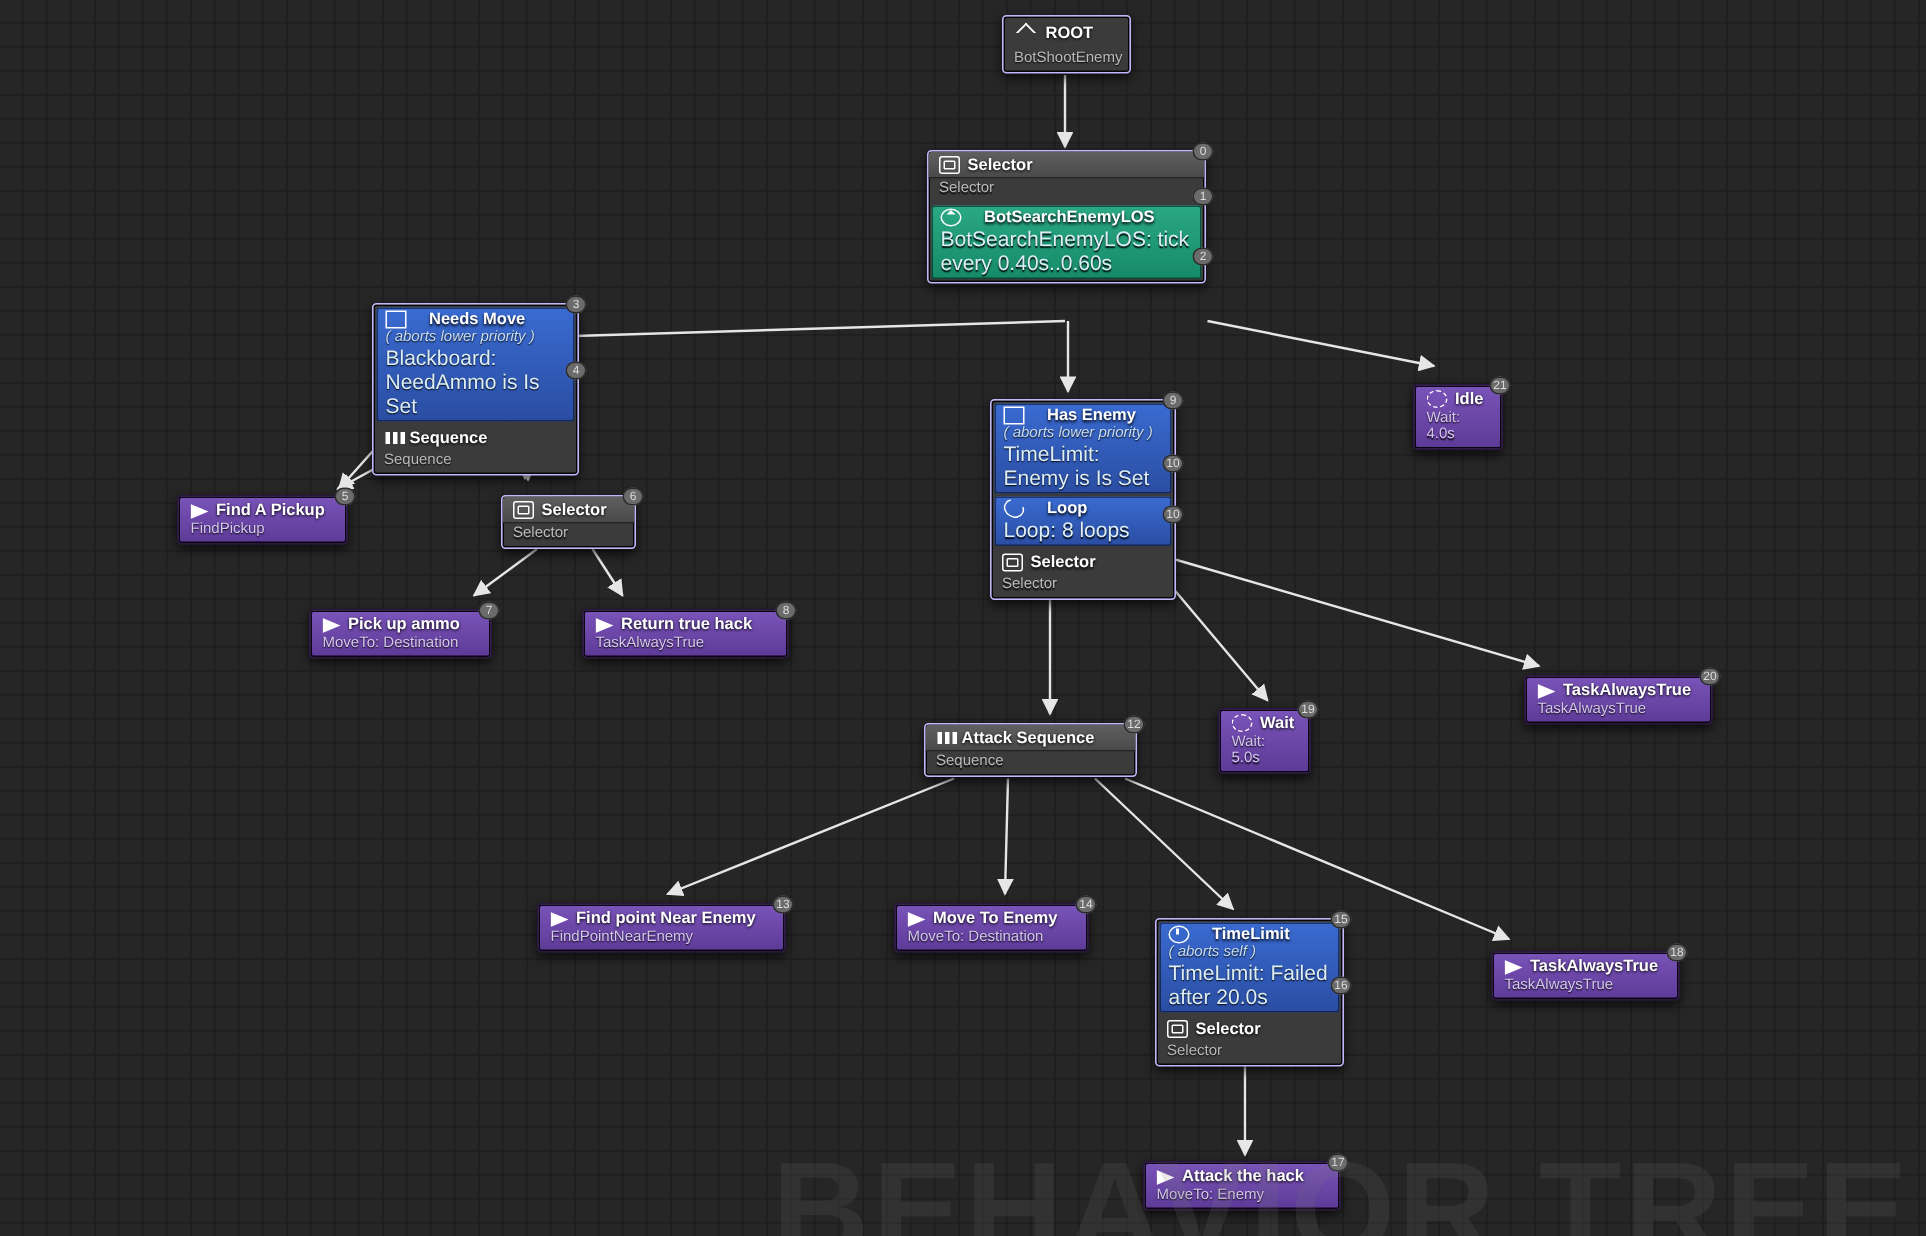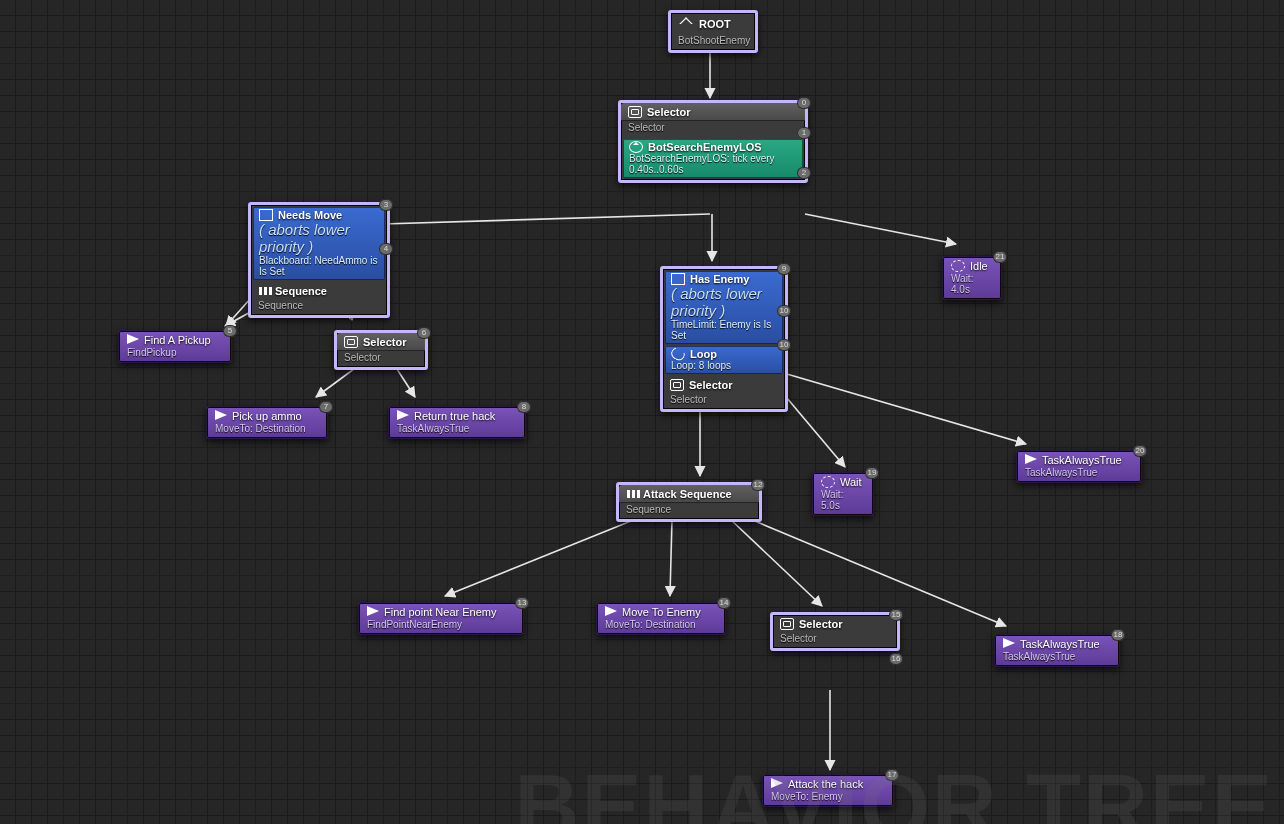--- a/index.html
+++ b/index.html
@@ -10,33 +10,33 @@
     linear-gradient(90deg,#1e1e1e 1px,transparent 1px),
     linear-gradient(#1a1a1a 1px,transparent 1px),
     linear-gradient(90deg,#1a1a1a 1px,transparent 1px);
   background-size:64px 64px,64px 64px,16px 16px,16px 16px;
   background-position:-1px -1px,-1px -1px,-1px -1px,-1px -1px;
 }
 .edges{position:absolute;inset:0;pointer-events:none}
 .watermark{position:absolute;right:10px;bottom:-35px;font-size:90px;font-weight:800;letter-spacing:2px;color:rgba(120,120,120,0.16);user-select:none;pointer-events:none;white-space:nowrap}
 
 .node{position:absolute;border-radius:3px;box-shadow:0 3px 7px rgba(0,0,0,0.7),inset 0 0 0 1px rgba(0,0,0,0.9);}
-.composite{background:#3b3b3b;border:3px solid #c4b5fd}
+.composite{background:#3b3b3b;border:1px solid #c4b5fd}
 .composite .hdr{padding:3px 7px 2px 7px;display:flex;align-items:center;gap:5px;color:#fff;font-weight:bold;text-shadow:0 1px 2px #000}
 .composite .hdr.light{background:linear-gradient(#606060,#4a4a4a);border-bottom:1px solid #222;border-radius:3px 3px 0 0}
 .composite .sub{padding:1px 7px 4px 7px;color:#bbb;font-size:10px;text-shadow:0 1px 1px #000}
 .task{background:linear-gradient(#7a54b9,#5d3a97);border:1px solid #2a163f}
-.task .hdr{padding:3px 8px 1px 8px;display:flex;align-items:flex-start;gap:5px;color:#fff;font-weight:normal;text-shadow:0 1px 2px #000}
+.task .hdr{padding:3px 8px 1px 8px;display:flex;align-items:flex-end;gap:5px;color:#fff;font-weight:bold;text-shadow:0 1px 2px #000}
 .task .sub{padding:0 8px 4px 8px;color:#d5c8ee;font-size:10px;text-shadow:0 1px 1px #000}
 .dec{border-radius:2px;margin:2px;padding:2px 6px 3px 6px;box-shadow:inset 0 0 0 1px rgba(0,0,0,0.5)}
 .dec.blue{background:linear-gradient(#3a6bd1,#2a4da2);color:#fff}
 .dec.teal{background:linear-gradient(#2aa884,#168a68);color:#fff}
-.dec .t{font-weight:bold;text-shadow:0 1px 2px #000;display:flex;align-items:center;gap:5px}
-.dec .s{font-size:10px;color:#dceef7;text-shadow:0 1px 1px #000}
-.dec .s2{font-size:15px;color:#c8dff5;text-shadow:0 1px 1px #000;font-style:italic}
+.dec .t{font-weight:bold;text-shadow:0 1px 2px #000;display:flex;align-items:center;gap:15px}
+.dec .s{font-size:14px;color:#dceef7;text-shadow:0 1px 1px #000}
+.dec .s2{font-size:10px;color:#c8dff5;text-shadow:0 1px 1px #000;font-style:italic}
 .badge{position:absolute;min-width:10px;height:12px;padding:0 2px;border-radius:6px;background:#6b6b6b;box-shadow:inset 0 0 0 1px rgba(0,0,0,.6);color:#ddd;font-size:8px;line-height:12px;text-align:center}
 .ic{display:inline-block;width:12px;height:12px;flex:0 0 12px}
 .ic-root{border:2px solid #fff;border-right-color:transparent;border-bottom-color:transparent;transform:rotate(45deg) scale(.6)}
 .ic-sel{width:10px;height:10px;border:1.5px solid #fff;border-radius:2px;position:relative}
 .ic-sel::after{content:"";position:absolute;inset:2px;border:1px solid #fff;border-radius:1px}
 .ic-seq{width:12px;height:8px;position:relative}
 .ic-seq::before,.ic-seq::after{content:"";position:absolute;top:0;width:3px;height:8px;background:#fff}
 .ic-seq::before{left:1px}
 .ic-seq::after{left:6px;box-shadow:5px 0 0 #fff}
 .ic-task{width:10px;height:10px;background:#fff;clip-path:polygon(0 0,100% 50%,0 100%)}
@@ -240,20 +240,28 @@
   <span class="badge" style="right:-6px;top:-6px">14</span>
   <div class="hdr">
       <span class="ic ic-task"></span>
       <span>Move To Enemy</span>
     </div>
   <div class="sub">MoveTo: Destination</div>
 </div>
 
 <div class="node composite" style="left:770px;top:612px;width:124px">
   <span class="badge" style="right:-6px;top:-6px">15</span>
+  <div class="dec blue">
+    <div class="t">
+        <span class="ic ic-timer"></span>
+        <span>TimeLimit</span>
+      </div>
+    <div class="s2">( aborts self )</div>
+    <div class="s">TimeLimit: Failed after 20.0s</div>
+  </div>
   <span class="badge" style="right:-6px;top:38px">16</span>
   <div class="hdr">
       <span class="ic ic-sel"></span>
       <span>Selector</span>
     </div>
   <div class="sub">Selector</div>
 </div>
 
 <div class="node task" style="left:994px;top:634px;width:124px">
   <span class="badge" style="right:-6px;top:-6px">18</span>

